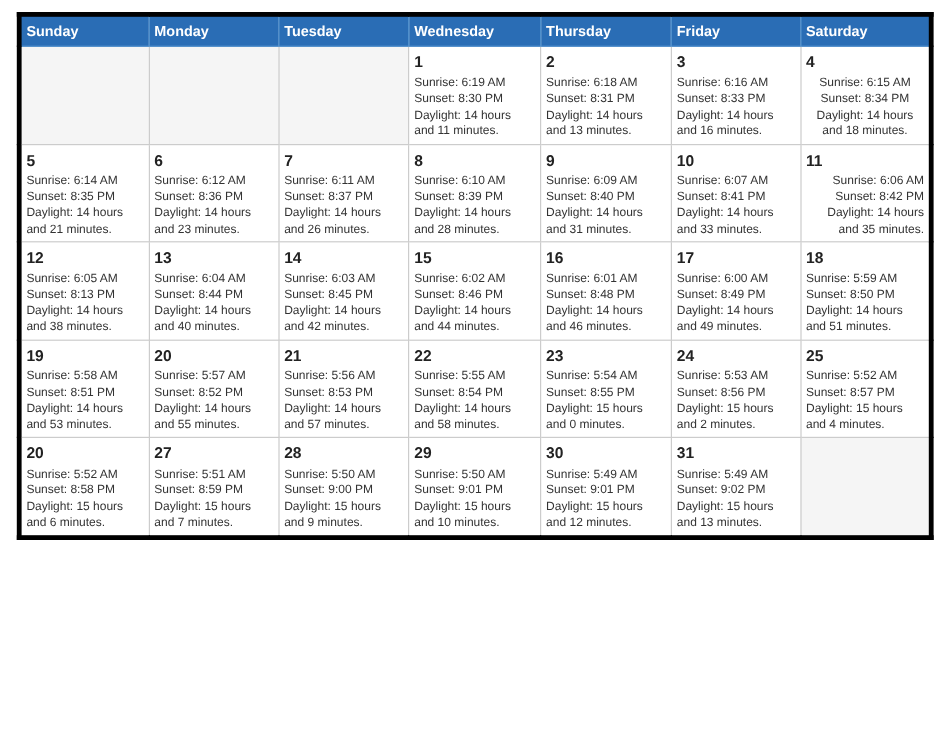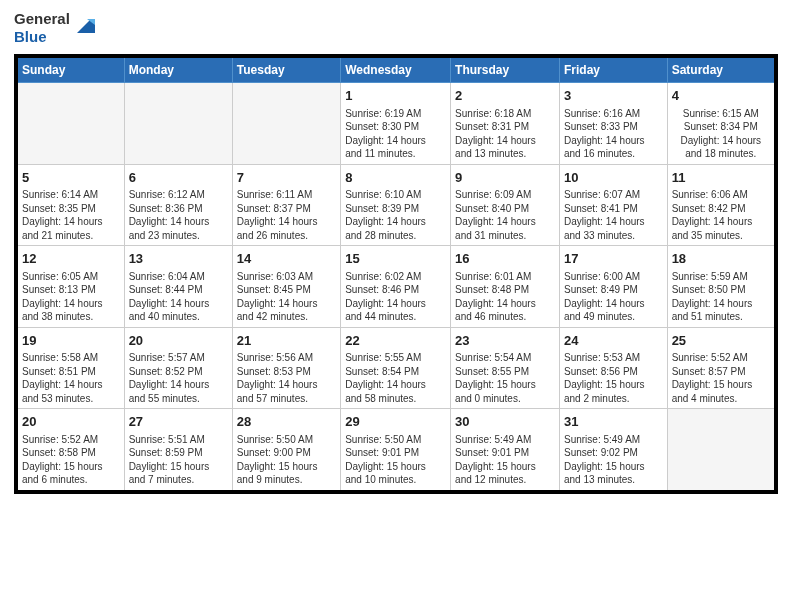--- a/index.html
+++ b/index.html
@@ -81,36 +81,20 @@
       line-height: 1.35;
     }
     tr.week-row td {
       height: 80px;
     }
   </style>
 </head>
 <body>
 
 <div class="page">
-  <div class="header">
-    <div class="logo">
-  <div style="display:flex;flex-direction:column;line-height:1.2;">
-    <span style="font-size:15px;font-weight:bold;color:#333;">General</span>
-    <span style="font-size:15px;font-weight:bold;color:#1a5fa8;">Blue</span>
-  </div>
-  <svg width="22" height="22" viewBox="0 0 22 22" style="margin-left:3px;margin-top:-4px;">
-    <polygon points="4,18 18,4 22,4 22,18" fill="#1a5fa8"></polygon>
-    <polygon points="14,4 22,4 22,10" fill="#5ab0e8"></polygon>
-  </svg>
-</div>
-    <div class="title-block">
-      <div class="month-title"></div>
-      <div class="location-title"></div>
-    </div>
-  </div>
 
   <table class="calendar">
     <thead>
       <tr>
       <th>Sunday</th>
           <th>Monday</th>
           <th>Tuesday</th>
           <th>Wednesday</th>
           <th>Thursday</th>
           <th>Friday</th>
@@ -189,21 +173,21 @@
           </td>
           <td>
             <span class="day-number">10</span>
             <div class="day-info" style="white-space: pre-line;">Sunrise: 6:07 AM
 Sunset: 8:41 PM
 Daylight: 14 hours
 and 33 minutes.</div>
           </td>
           <td>
             <span class="day-number">11</span>
-            <div class="day-info" style="white-space: pre-line;">Sunrise: 6:06 AM
+            <div class="day-info" style="white-space: pre-line; text-align: right;">Sunrise: 6:06 AM
 Sunset: 8:42 PM
 Daylight: 14 hours
 and 35 minutes.</div>
           </td>
         </tr>
         <tr class="week-row">
           <td>
             <span class="day-number">12</span>
             <div class="day-info" style="white-space: pre-line;">Sunrise: 6:05 AM
 Sunset: 8:13 PM

